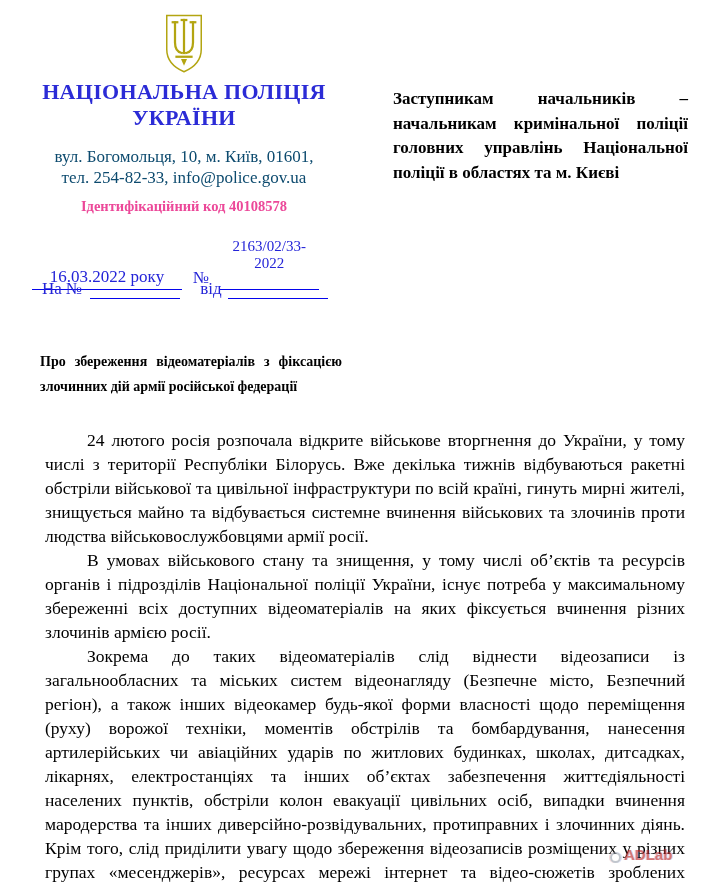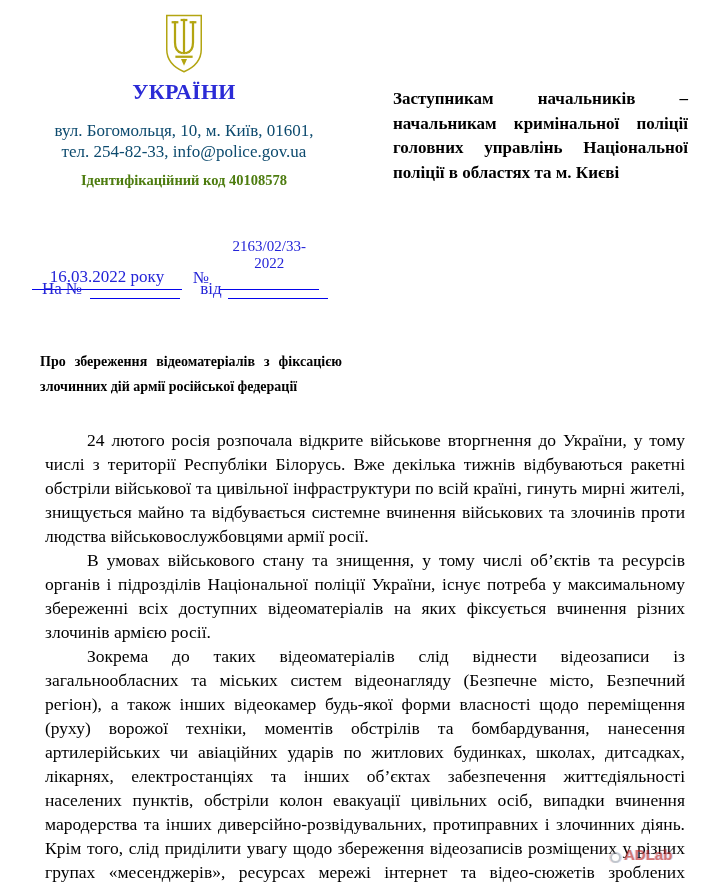--- a/index.html
+++ b/index.html
@@ -26,21 +26,21 @@
     color:#2b2bd6; letter-spacing:0.3px;
   }
   .address {
     margin-top:15px;
     font-size:17px; line-height:21px;
     color:#0c4a6e;
   }
   .id-code {
     margin-top:10px;
     font-size:14.5px; font-weight:bold;
-    color:#4d7c0f;
+    color:#ec4899;
   }
 
   
   .col-right {
     position:absolute; left:393px; top:87px; width:295px;
     font-size:17px; font-weight:bold; line-height:24.5px;
     text-align:justify;
     color:#000;
   }
 
@@ -110,20 +110,21 @@
         <path d="M40,11 V38 C40,47 36,51 31,52"></path>
         <path d="M28,8 V52"></path>
         <path d="M13,11 H19"></path>
         <path d="M37,11 H43"></path>
         <path d="M25,8 H31"></path>
         <path d="M18,57 H38"></path>
       </g>
       <path d="M24,60 L28,69 L32,60 Z" fill="#b3a511" stroke="none"></path>
     </svg>
     <div class="org-name">
+      <div>НАЦІОНАЛЬНА ПОЛІЦІЯ</div>
       <div>УКРАЇНИ</div>
     </div>
     <div class="address">
       <div>вул. Богомольця, 10, м. Київ, 01601,</div>
       <div>тел. 254-82-33, info@police.gov.ua</div>
     </div>
     <div class="id-code">Ідентифікаційний код 40108578</div>
   </div>
 
   <div class="col-right">Заступникам начальників – начальникам кримінальної поліції головних управлінь Національної поліції в областях та м. Києві</div>

